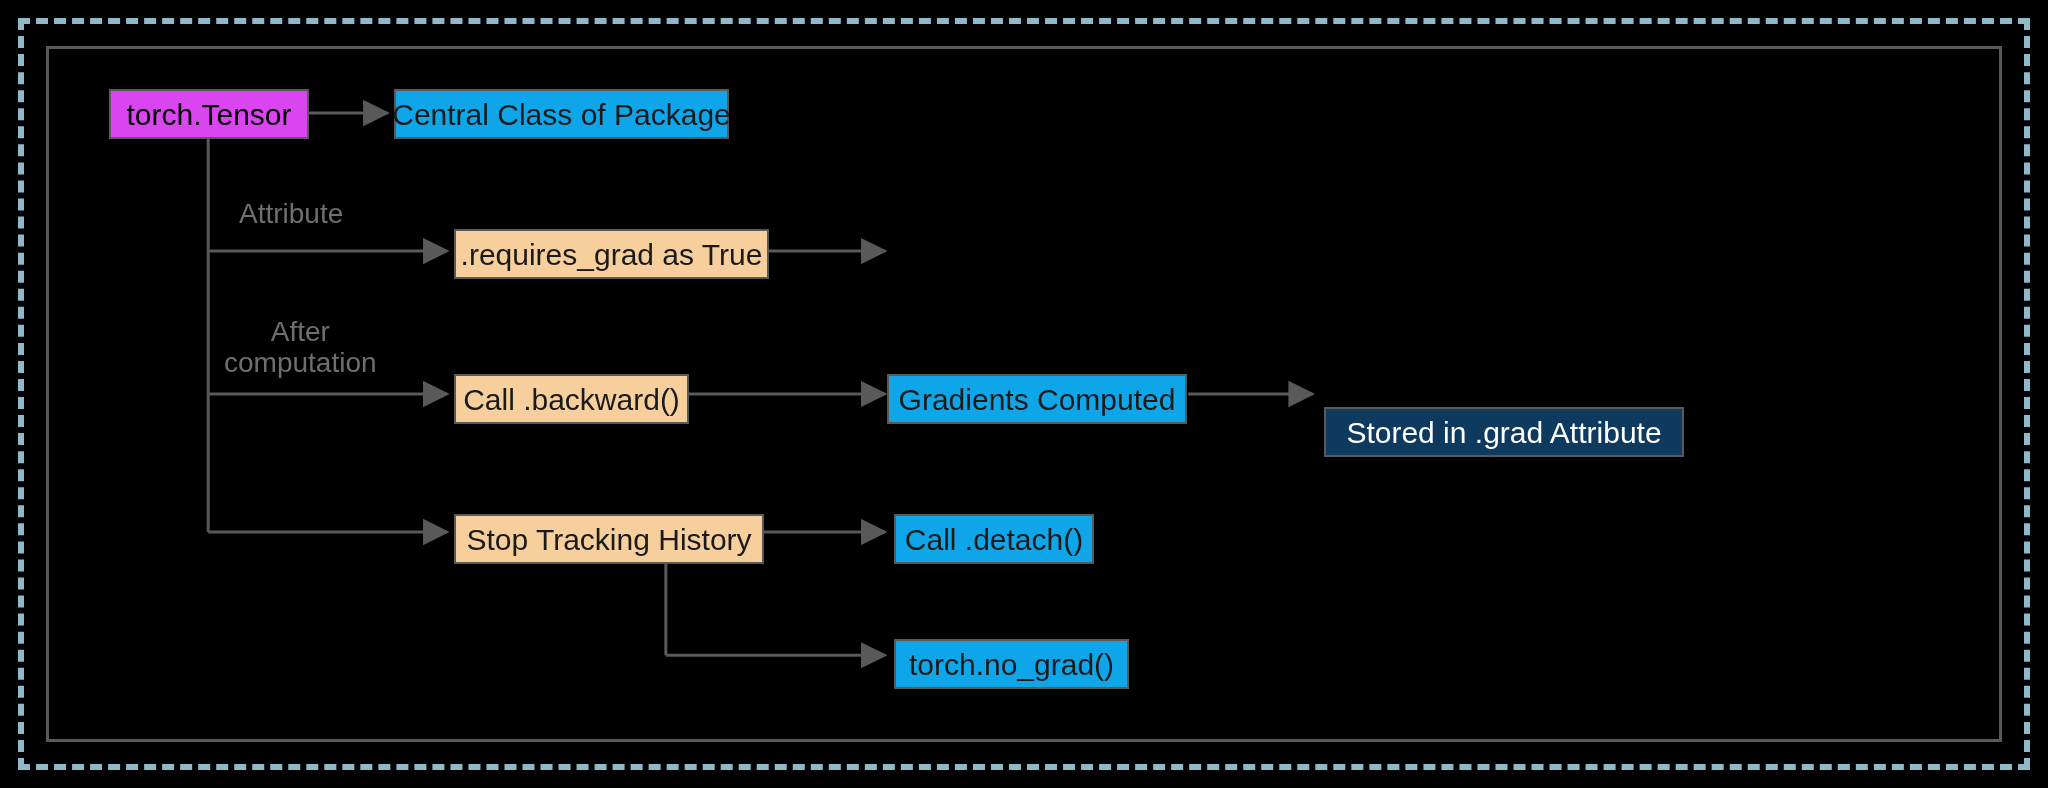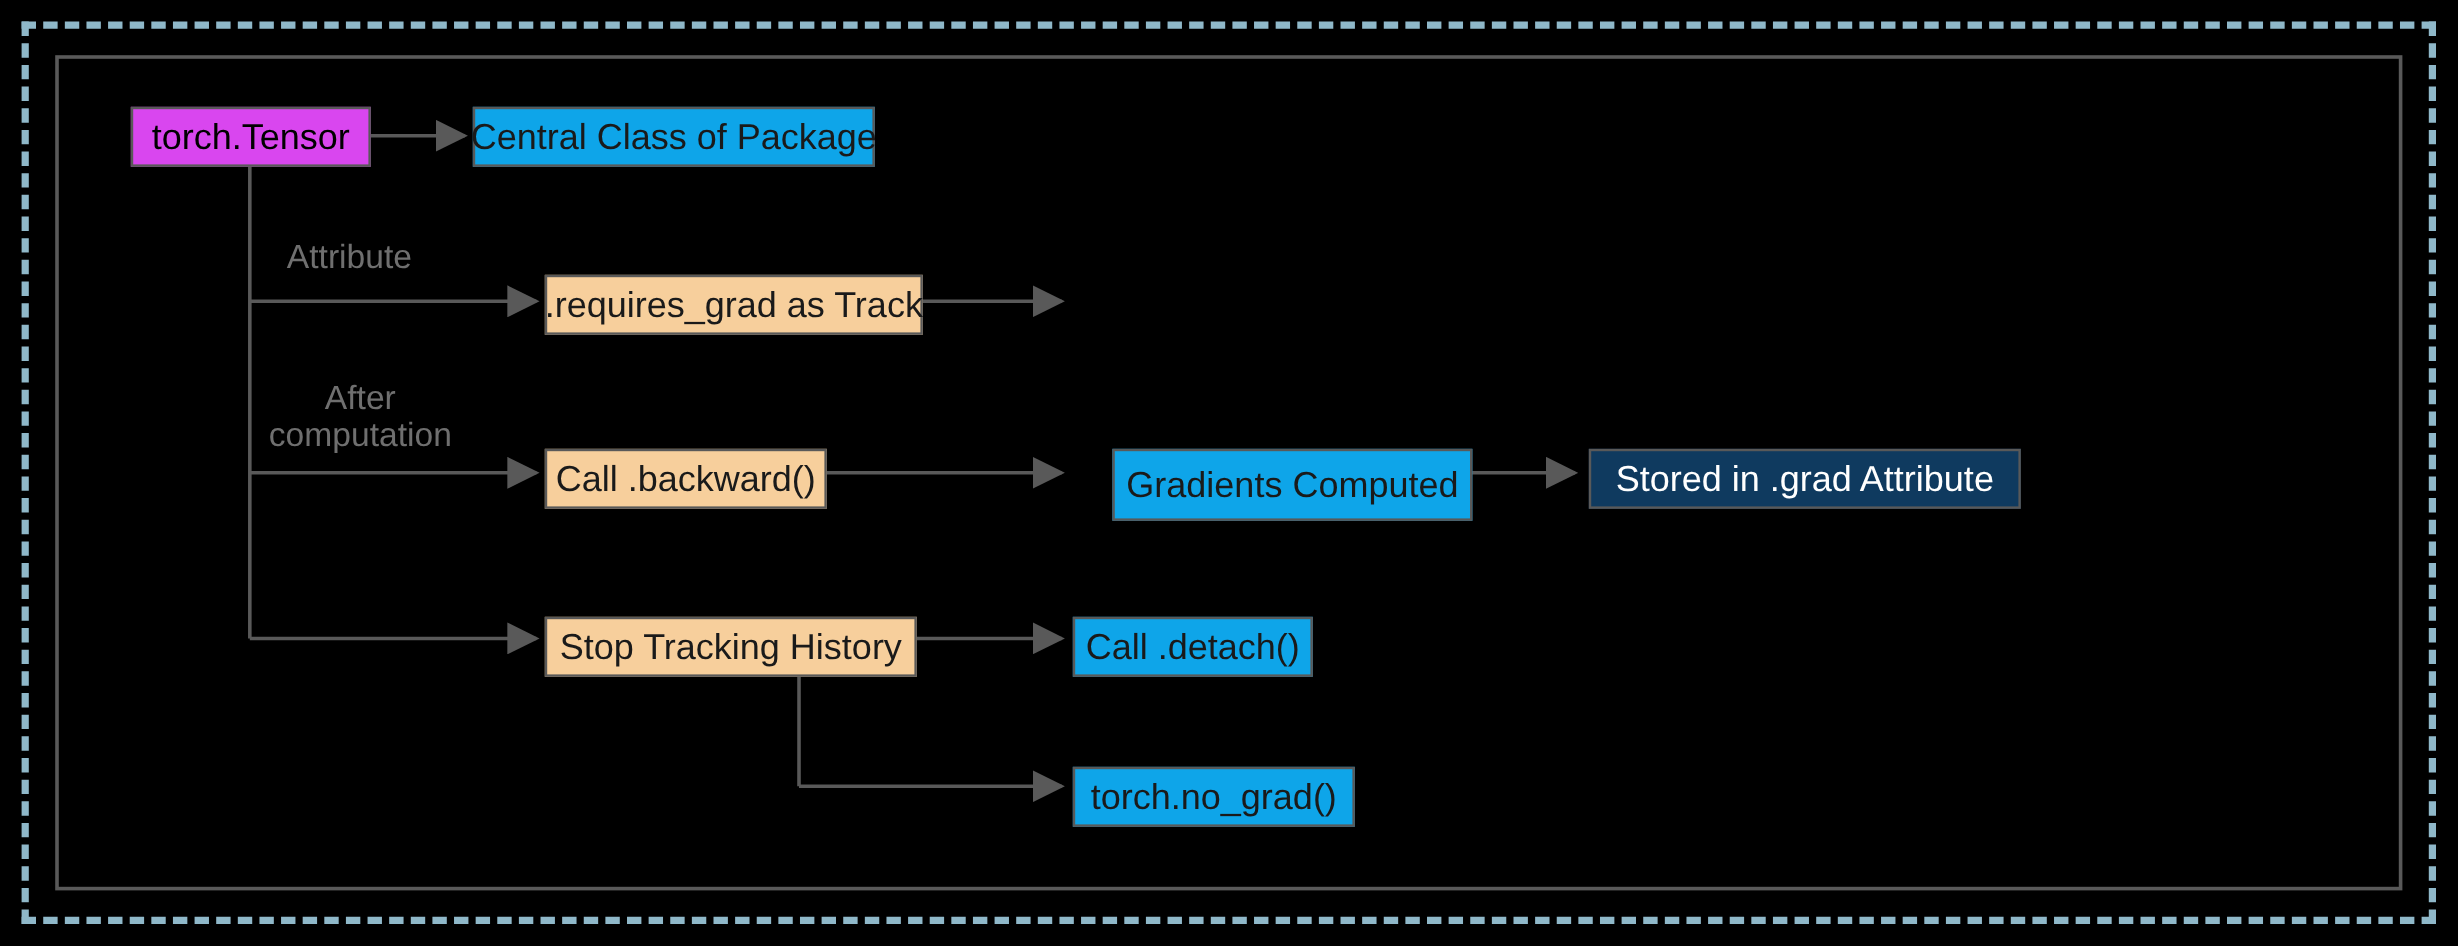--- a/index.html
+++ b/index.html
@@ -38,21 +38,21 @@
     line-height: 1.1;
     padding: 6px 12px;
     white-space: nowrap;
     display: flex;
     align-items: center;
     justify-content: center;
   }
   .box-gray   { background: #d946ef; color: #000; }
   .box-blue   { background: #0ea5e9; color: #1a1a1a; }
   .box-orange { background: #f7cf9c; color: #1a1a1a; }
-  .box-dark   { background: #0f3a5f; color: #fff; border-color: #595959; }
+  .box-dark   { background: #0f3a5f; color: #fff; border-color: #595959; margin-top: 33px; }
 
   .edge-label {
     position: absolute;
     color: #6f6f6f;
     font-size: 28px;
     line-height: 1.1;
     text-align: center;
     white-space: pre;
   }
 
@@ -97,29 +97,29 @@
       <line x1="620" y1="515" x2="620" y2="615" stroke="#595959" stroke-width="3"></line>
       <line x1="620" y1="615" x2="840" y2="615" stroke="#595959" stroke-width="3" marker-end="url(#arrow)"></line>
     </svg>
 
     <div class="box box-gray" style="left:60px; top:40px; width:200px; height:50px;">torch.Tensor</div>
 
     <div class="box box-blue" style="left:345px; top:40px; width:335px; height:50px;">Central Class of Package</div>
 
     <div class="edge-label" style="left:190px; top:150px;">Attribute</div>
 
-    <div class="box box-orange" style="left:405px; top:180px; width:315px; height:50px;">.requires_grad as Track</div>
+    <div class="box box-orange" style="left:405px; top:180px; width:315px; height:50px;">.requires_grad as True</div>
 
 
     <div class="edge-label" style="left:175px; top:268px;">After
 computation</div>
 
     <div class="box box-orange" style="left:405px; top:325px; width:235px; height:50px;">Call .backward()</div>
 
-    <div class="box box-blue" style="left:878px; top:325px; width:300px; height:60px;">Gradients Computed</div>
+    <div class="box box-blue" style="left:838px; top:325px; width:300px; height:50px;">Gradients Computed</div>
 
     <div class="box box-dark" style="left:1275px; top:325px; width:360px; height:50px;">Stored in .grad Attribute</div>
 
     <div class="box box-orange" style="left:405px; top:465px; width:310px; height:50px;">Stop Tracking History</div>
 
     <div class="box box-blue" style="left:845px; top:465px; width:200px; height:50px;">Call .detach()</div>
 
     <div class="box box-blue" style="left:845px; top:590px; width:235px; height:50px;">torch.no_grad()</div>
 
   </div>

